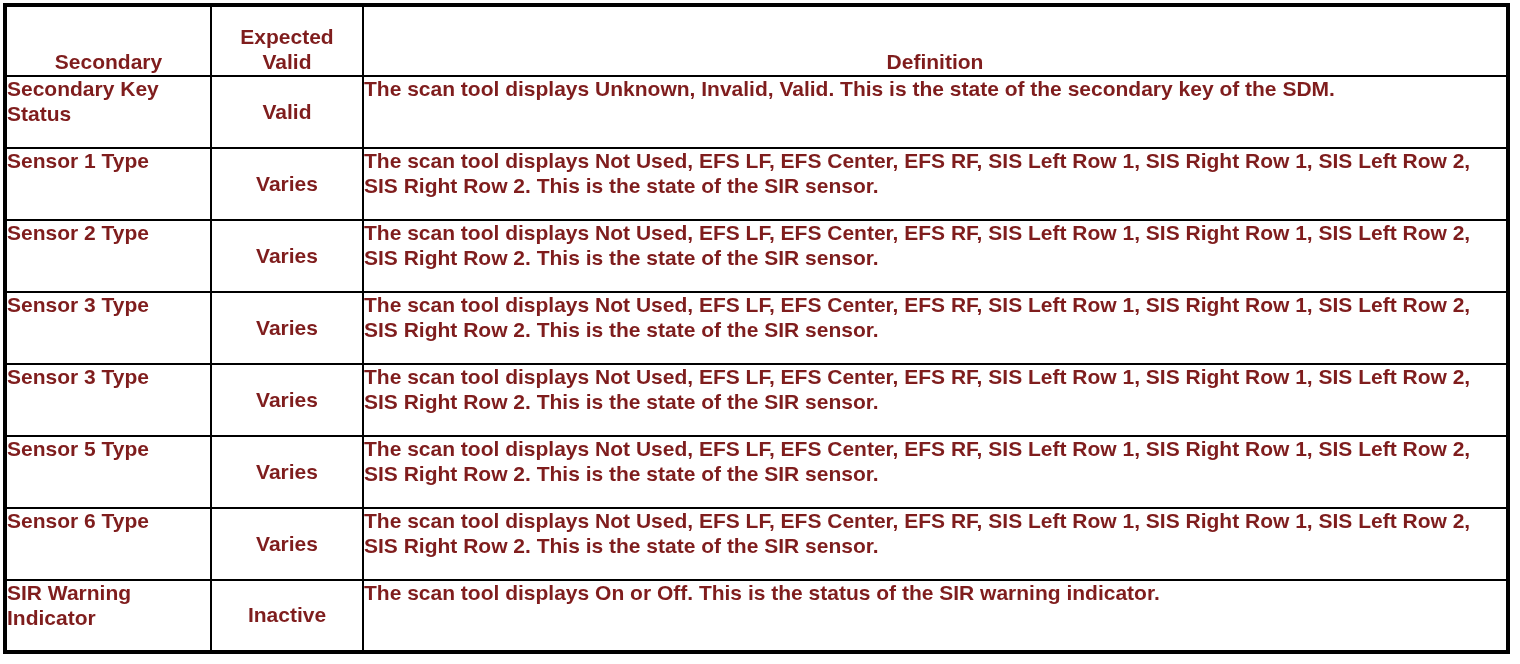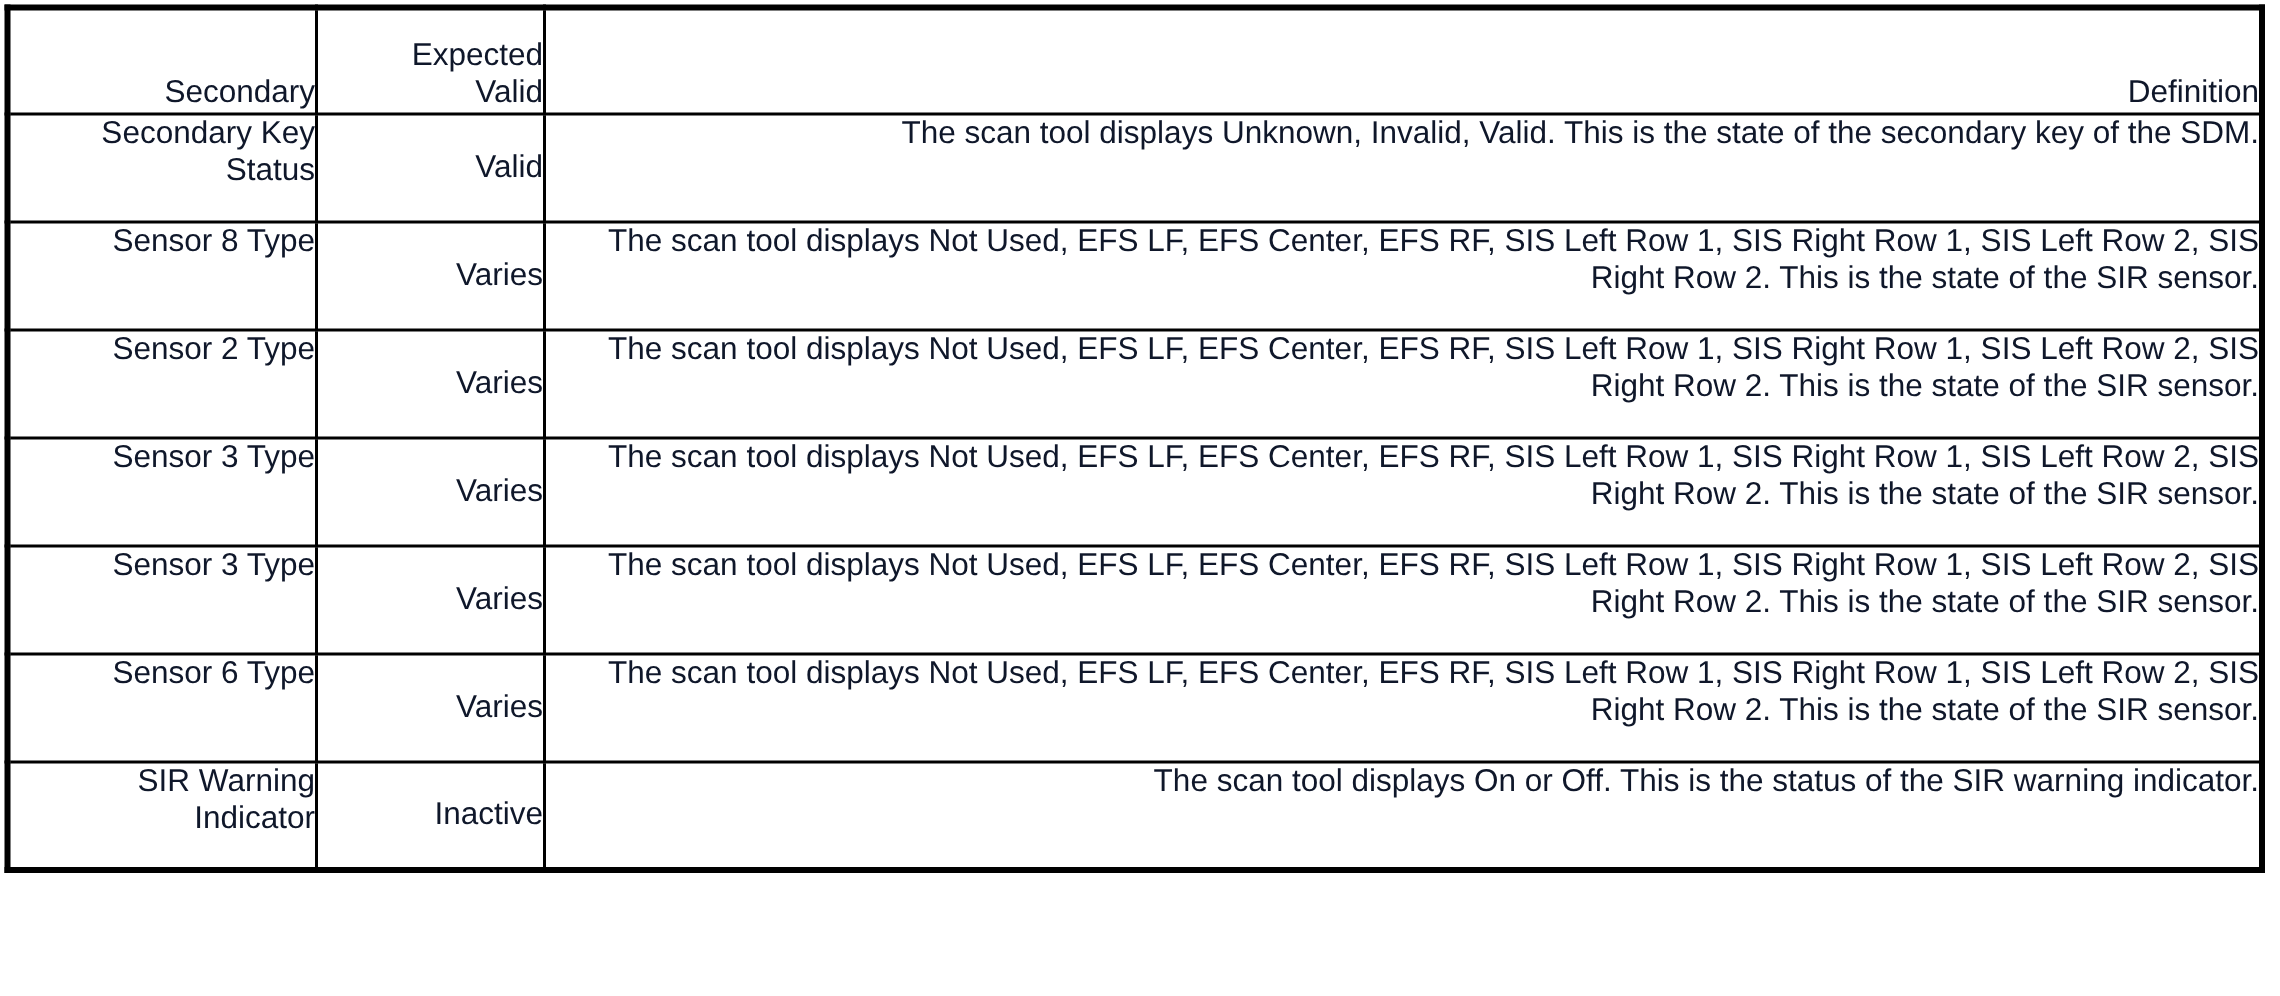--- a/index.html
+++ b/index.html
@@ -36,25 +36,24 @@
   }
 
   table.spec-table col.c-param  { width: 206px; }
   table.spec-table col.c-value  { width: 152px; }
   table.spec-table col.c-def    { width: 1145px; }
 
   table.spec-table th,
   table.spec-table td {
     border: 2px solid #000000;
     padding: 0;
-    font-weight: normal;
+    font-weight: bold;
     font-size: 21px;
     line-height: 1.18;
-    color: #0f172a;
-    text-align: right;
+    color: #7f1d1d;
   }
 
   
   thead tr { height: 71px; }
 
   th.head-cell {
     vertical-align: bottom;
     text-align: center;
     font-weight: bold;
     font-size: 22px;
@@ -117,40 +116,45 @@
       </tr>
     </thead>
     <tbody id="table-body">
 
     <tr class="row-h-short">
           <td class="param-cell">Secondary Key Status</td>
           <td class="value-cell">Valid</td>
           <td class="def-cell">The scan tool displays Unknown, Invalid, Valid. This is the state of the secondary key of the SDM.</td>
         </tr>
         <tr class="row-h-short">
-          <td class="param-cell">Sensor 8 Type</td>
+          <td class="param-cell">Sensor 1 Type</td>
           <td class="value-cell">Varies</td>
           <td class="def-cell">The scan tool displays Not Used, EFS LF, EFS Center, EFS RF, SIS Left Row 1, SIS Right Row 1, SIS Left Row 2, SIS Right Row 2. This is the state of the SIR sensor.</td>
         </tr>
         <tr class="row-h-short">
           <td class="param-cell">Sensor 2 Type</td>
           <td class="value-cell">Varies</td>
           <td class="def-cell">The scan tool displays Not Used, EFS LF, EFS Center, EFS RF, SIS Left Row 1, SIS Right Row 1, SIS Left Row 2, SIS Right Row 2. This is the state of the SIR sensor.</td>
         </tr>
         <tr class="row-h-short">
           <td class="param-cell">Sensor 3 Type</td>
           <td class="value-cell">Varies</td>
           <td class="def-cell">The scan tool displays Not Used, EFS LF, EFS Center, EFS RF, SIS Left Row 1, SIS Right Row 1, SIS Left Row 2, SIS Right Row 2. This is the state of the SIR sensor.</td>
         </tr>
         <tr class="row-h-short">
           <td class="param-cell">Sensor 3 Type</td>
           <td class="value-cell">Varies</td>
           <td class="def-cell">The scan tool displays Not Used, EFS LF, EFS Center, EFS RF, SIS Left Row 1, SIS Right Row 1, SIS Left Row 2, SIS Right Row 2. This is the state of the SIR sensor.</td>
         </tr>
         <tr class="row-h-short">
+          <td class="param-cell">Sensor 5 Type</td>
+          <td class="value-cell">Varies</td>
+          <td class="def-cell">The scan tool displays Not Used, EFS LF, EFS Center, EFS RF, SIS Left Row 1, SIS Right Row 1, SIS Left Row 2, SIS Right Row 2. This is the state of the SIR sensor.</td>
+        </tr>
+        <tr class="row-h-short">
           <td class="param-cell">Sensor 6 Type</td>
           <td class="value-cell">Varies</td>
           <td class="def-cell">The scan tool displays Not Used, EFS LF, EFS Center, EFS RF, SIS Left Row 1, SIS Right Row 1, SIS Left Row 2, SIS Right Row 2. This is the state of the SIR sensor.</td>
         </tr>
         <tr class="row-h-short">
           <td class="param-cell">SIR Warning Indicator</td>
           <td class="value-cell">Inactive</td>
           <td class="def-cell">The scan tool displays On or Off. This is the status of the SIR warning indicator.</td>
         </tr>
       </tbody>

